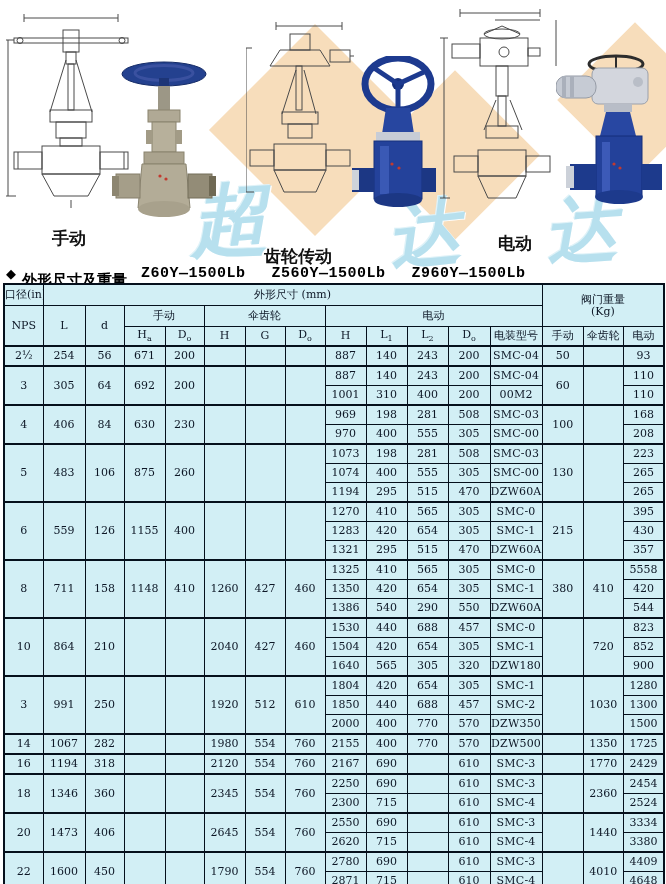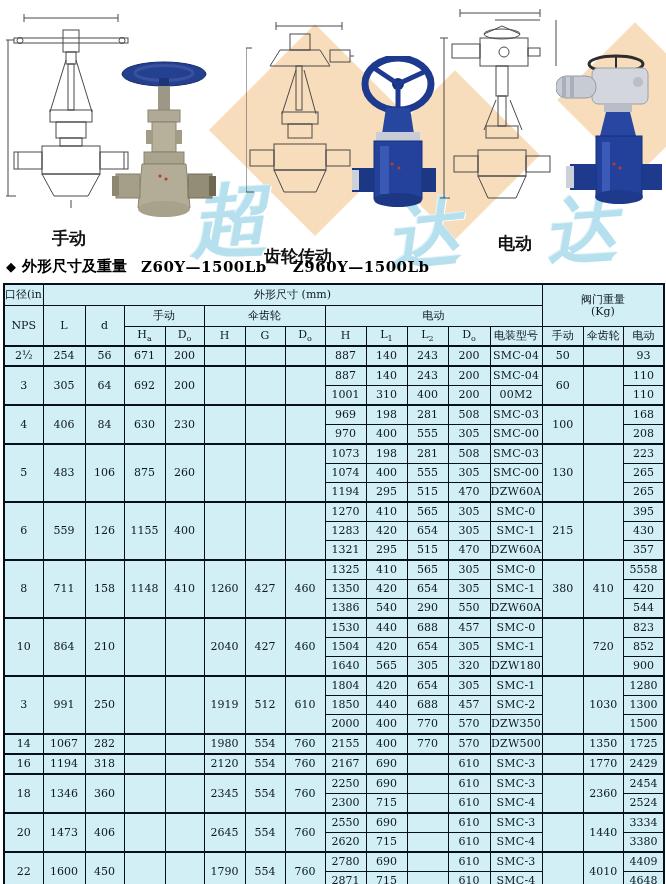--- a/index.html
+++ b/index.html
@@ -30,22 +30,22 @@
            font-family:"DejaVu Serif","Liberation Serif",serif;}
   #cap-manual{left:52px;top:227px;}
   #cap-gear{left:264px;top:245px;}
   #cap-electric{left:498px;top:232px;}
 
   
   .section-title{position:absolute;z-index:3;left:6px;top:257px;display:flex;align-items:center;
                  font-family:"DejaVu Serif","Liberation Serif",serif;font-weight:bold;
                  font-size:15px;color:#000;white-space:nowrap;}
   .section-title .bullet{font-size:13px;margin-right:6px;}
-  .section-title .t{margin-right:14px;}
-  .section-title .model{margin-right:26px;letter-spacing:.5px;}
+  .section-title .t{margin-right:14px;margin-top:14px;}
+  .section-title .model{margin-right:26px;letter-spacing:.5px;font-family:Liberation Mono, monospace;}
 
   
   table.spec{position:absolute;z-index:3;left:3px;top:283px;width:660px;
              border-collapse:collapse;table-layout:fixed;
              border:2px solid #05101c;
              font-family:"DejaVu Serif","Liberation Serif",serif;}
   table.spec th,table.spec td{border:1px solid #05101c;background:#d2eff5;
              text-align:center;vertical-align:middle;padding:0;
              font-size:11px;font-weight:normal;color:#0d1726;line-height:1.05;
              overflow:hidden;white-space:nowrap;}
@@ -215,20 +215,21 @@
   </svg>
 
   <div class="caption" id="cap-manual">手动</div>
   <div class="caption" id="cap-gear">齿轮传动</div>
   <div class="caption" id="cap-electric">电动</div>
 
   <div class="section-title">
     <span class="bullet">◆</span>
     <span class="t">外形尺寸及重量</span>
     <span class="model">Z60Y—1500Lb</span>
+    <span class="model">Z560Y—1500Lb</span>
     <span class="model">Z960Y—1500Lb</span>
   </div>
 
   <table class="spec">
     <colgroup>
       <col class="c0">
         <col class="c1">
         <col class="c2">
         <col class="c3">
         <col class="c4">
@@ -483,21 +484,21 @@
           <td>320</td>
           <td class="m">DZW180</td>
           <td>900</td>
         </tr>
         <tr class="gs">
           <td rowspan="3">3</td>
           <td rowspan="3">991</td>
           <td rowspan="3">250</td>
           <td rowspan="3"></td>
           <td rowspan="3"></td>
-          <td rowspan="3">1919</td>
+          <td rowspan="3">1920</td>
           <td rowspan="3">512</td>
           <td rowspan="3">610</td>
           <td>1804</td>
           <td>420</td>
           <td>654</td>
           <td>305</td>
           <td class="m">SMC-1</td>
           <td rowspan="3"></td>
           <td rowspan="3">1030</td>
           <td>1280</td>

